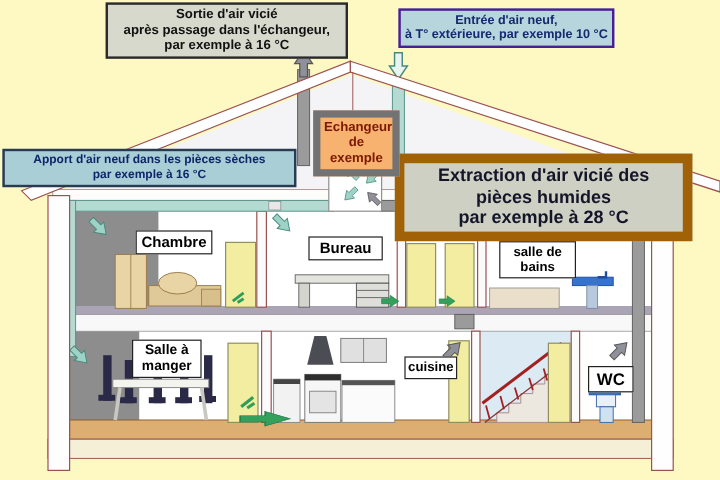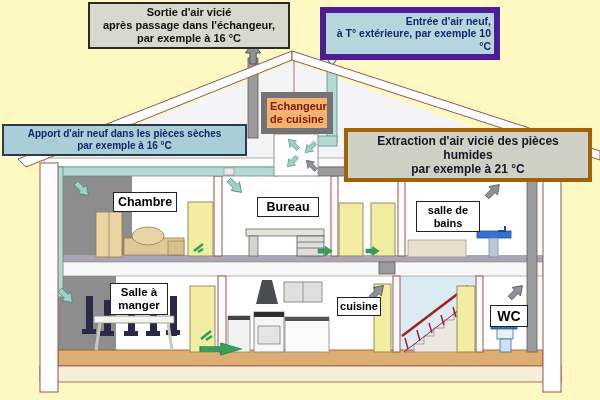--- a/index.html
+++ b/index.html
@@ -4,26 +4,26 @@
 <style>
   html,body{margin:0;padding:0;background:#fff;}
   .scene{position:relative;width:600px;height:400px;background:#fef9c3;overflow:hidden;
          font-family:"Liberation Sans",sans-serif;}
   .scene svg{position:absolute;left:0;top:0;}
   .callout{position:absolute;box-sizing:border-box;text-align:center;font-weight:bold;
            line-height:1.18;padding:2px 3px;}
   .callout span{display:block;}
   .co-sortie{left:88px;top:2px;width:202px;background:#d6d9cc;border:2px solid #2a2a2a;
              color:#111;font-size:11px;}
-  .co-entree{left:320px;top:7px;width:180px;background:#b6d5dd;border:6px solid #4c1d95;
-             color:#16286e;font-size:10.5px;text-align:right;}
+  .co-entree{left:332px;top:7px;width:180px;background:#b6d5dd;border:2px solid #4c1d95;
+             color:#16286e;font-size:10.5px;}
   .co-apport{left:2px;top:124px;width:245px;background:#a9ced6;border:2px solid #2a3a50;
              color:#10266a;font-size:10px;}
-  .co-extraction{left:344px;top:128px;width:248px;background:#cdd0c2;border:4px solid #a16207;
-             color:#15152a;font-size:12px;}
+  .co-extraction{left:329px;top:128px;width:248px;background:#cdd0c2;border:8px solid #a16207;
+             color:#15152a;font-size:15px;}
   .co-echangeur{left:261px;top:92px;width:72px;background:#f6b26e;border:6px solid #737373;
              color:#7c1800;font-size:11px;}
   .room{position:absolute;box-sizing:border-box;background:#ffffff;border:1.5px solid #222;
         color:#000;font-weight:bold;text-align:center;line-height:1.15;padding:2px 2px;}
   .rm-chambre{left:113px;top:192px;width:64px;font-size:12.5px;}
   .rm-bureau{left:257px;top:197px;width:62px;font-size:12.5px;}
   .rm-bains{left:416px;top:201px;width:64px;font-size:11px;}
   .rm-manger{left:110px;top:283px;width:58px;font-size:11.5px;}
   .rm-cuisine{left:337px;top:297px;width:44px;font-size:11px;}
   .rm-wc{left:490px;top:305px;width:38px;font-size:14px;}
@@ -204,26 +204,26 @@
   <span>à T° extérieure, par exemple 10 °C</span>
 </div>
 
 <div class="callout co-apport">
   <span>Apport d'air neuf dans les pièces sèches</span>
   <span>par exemple à 16 °C</span>
 </div>
 
 <div class="callout co-extraction">
   <span>Extraction d'air vicié des pièces humides</span>
-  <span>par exemple à 21 °C</span>
+  <span>par exemple à 28 °C</span>
 </div>
 
 <div class="callout co-echangeur">
   <span>Echangeur</span>
-  <span>de cuisine</span>
+  <span>de exemple</span>
 </div>
 
 <div class="room rm-chambre">Chambre</div>
 <div class="room rm-bureau">Bureau</div>
 <div class="room rm-bains">salle de bains</div>
 <div class="room rm-manger">Salle à manger</div>
 <div class="room rm-cuisine">cuisine</div>
 <div class="room rm-wc">WC</div>
 
 </div>

